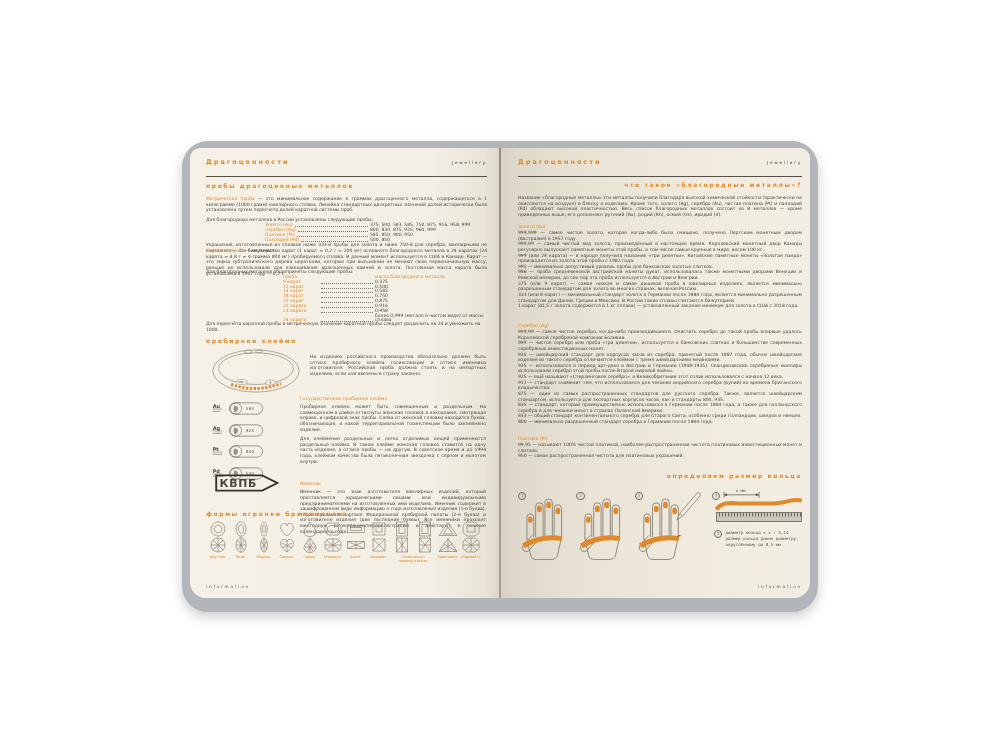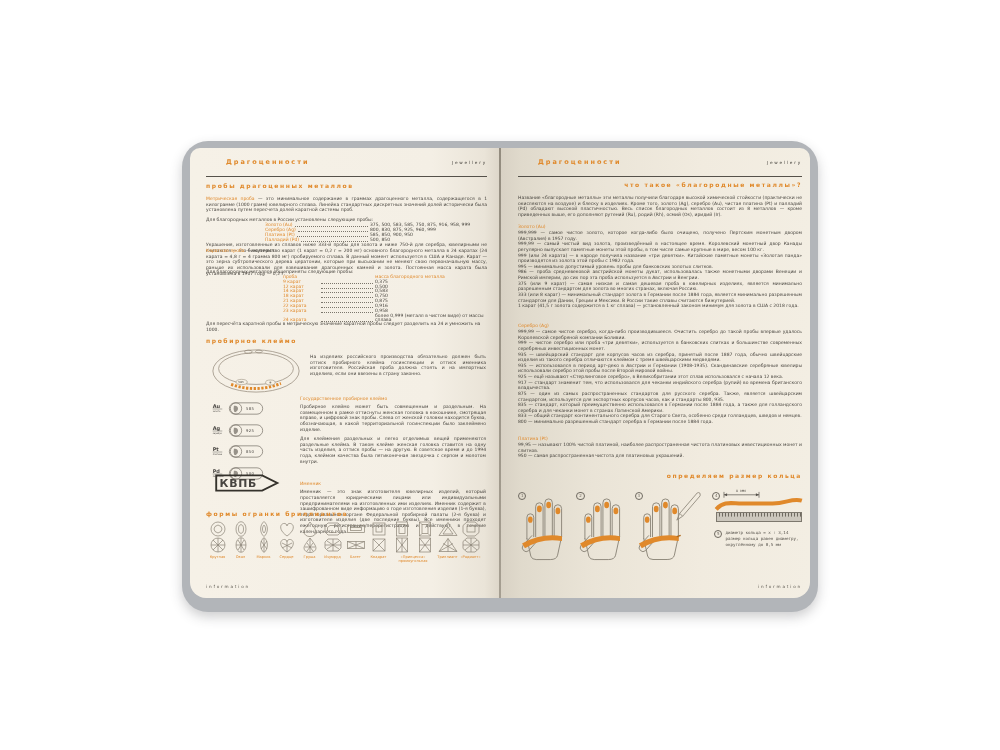--- a/index.html
+++ b/index.html
@@ -10,21 +10,21 @@
   .cover{position:absolute;left:182px;top:141px;width:636px;height:471px;background:#b2b5b9;
          border-radius:26px;box-shadow:0 5px 12px rgba(60,60,65,.25);}
   .page{position:absolute;top:148px;width:310px;height:450px;}
   .page-left{left:190px;background:linear-gradient(to right,#f6f1e7 0%,#f4efe5 78%,#eae4d8 95%,#ddd6c9 100%);
              border-radius:10px 0 0 16px;}
   .page-right{left:500px;background:linear-gradient(to right,#d8d1c4 0%,#e0dacc 7%,#eae4d7 30%,#f1ebdf 65%,#f3eee3 100%);
               border-radius:0 10px 16px 0;}
   .spine{position:absolute;left:499px;top:148px;width:2px;height:450px;
          background:linear-gradient(to bottom,#938c7f,#a59e91);}
   
-  .hdr{display:flex;justify-content:space-between;align-items:baseline;margin-left:20px;}
+  .hdr{display:flex;justify-content:space-between;align-items:baseline;}
   .hdr-title{font-size:6.5px;font-weight:bold;letter-spacing:2px;color:#e0892b;}
   .hdr-corner{font-size:4.2px;letter-spacing:1.8px;color:#45423c;}
   .hrule{border-top:0.8px solid #55514a;height:0;}
   .sec{font-size:6px;font-weight:bold;letter-spacing:1.6px;color:#e0892b;}
   .body{font-size:4.5px;line-height:1.25;text-align:justify;color:#45423c;}
   .lead{color:#e0892b;}
   .plain{font-size:4.5px;line-height:1.25;color:#45423c;}
   .subt{font-size:4.5px;color:#e0892b;}
   .foot{font-size:4.2px;letter-spacing:1.8px;color:#5a564e;}
   

